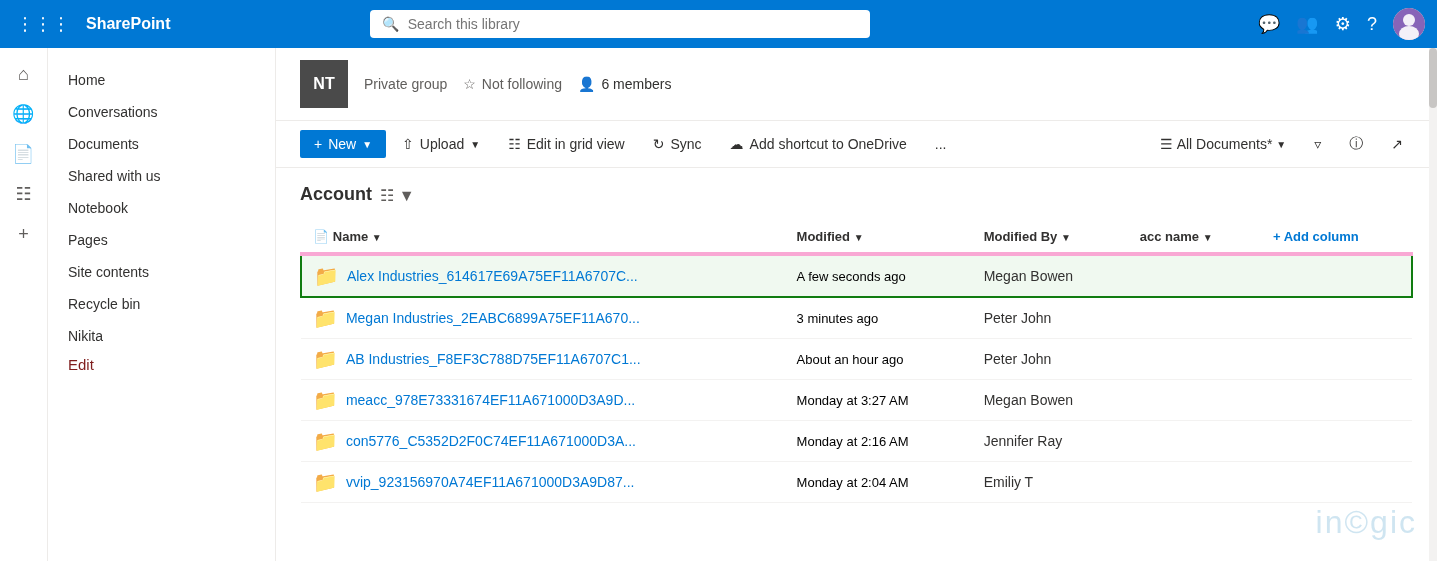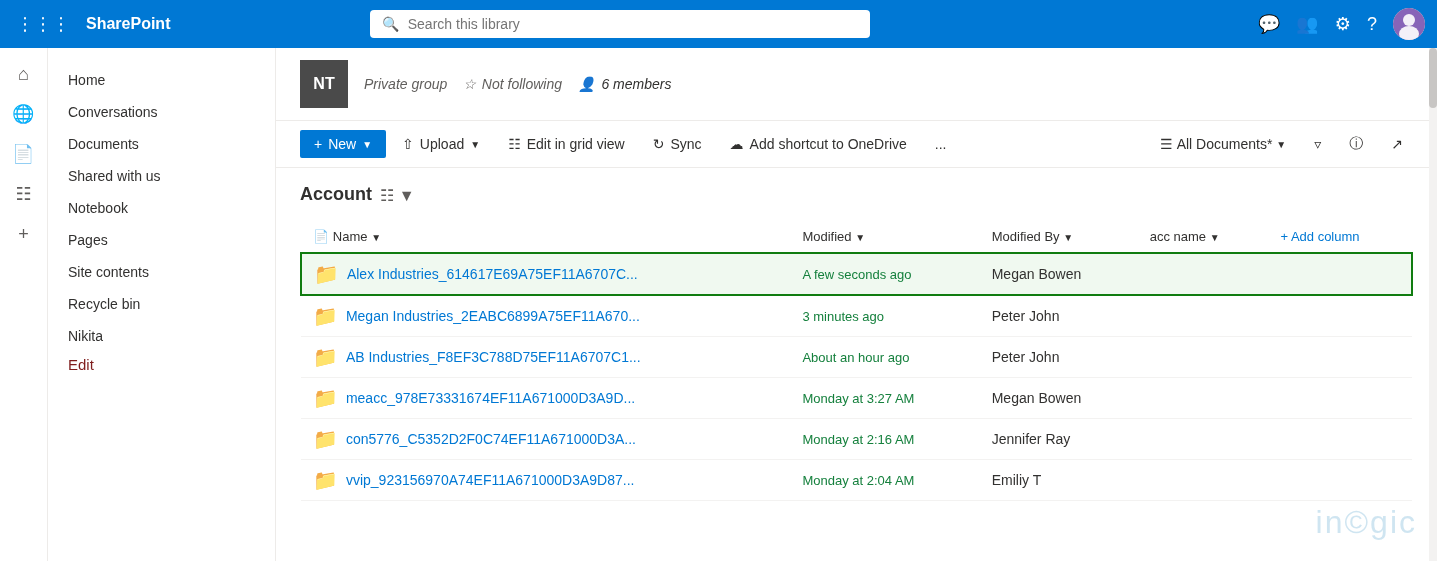--- a/index.html
+++ b/index.html
@@ -129,21 +129,20 @@
       display: flex;
       align-items: center;
       gap: 16px;
       color: #605e5c;
       font-size: 14px;
     }
     .meta-item {
       display: flex;
       align-items: center;
       gap: 6px;
-      font-style: italic;
     }
     .members-count { color: #323130; }
 
     
     .command-bar {
       display: flex;
       align-items: center;
       padding: 8px 24px;
       border-bottom: 1px solid #edebe9;
       gap: 4px;
@@ -196,37 +195,37 @@
       gap: 8px;
       margin-bottom: 16px;
     }
     .section-title { font-size: 18px; font-weight: 600; color: #323130; }
 
     
     .file-list { width: 100%; border-collapse: collapse; }
     .file-list th {
       text-align: left;
       padding: 8px 12px;
-      font-weight: 400;
+      font-weight: 700;
       font-size: 13px;
       color: #323130;
-      border-bottom: 1px solid #f9a8d4;
+      border-bottom: 4px solid #f9a8d4;
       cursor: pointer;
     }
     .file-list td {
       padding: 8px 12px;
       font-size: 14px;
       color: #323130;
       border-bottom: 1px solid #f3f2f1;
       vertical-align: middle;
     }
     .folder-icon { color: #dcb400; font-size: 20px; margin-right: 8px; }
     .file-name-cell { display: flex; align-items: center; }
     .file-name-text { color: #0078d4; cursor: pointer; }
-    .modified-text { color: #15803d; font-size: 13px; }
+    .modified-text { color: #000000; font-size: 13px; }
     .add-column { color: #0078d4; cursor: pointer; font-size: 13px; }
     .scrollbar-thumb {
       width: 8px;
       height: 60px;
       background: #c8c6c4;
       border-radius: 4px;
       margin-top: 0;
     }
 
     

